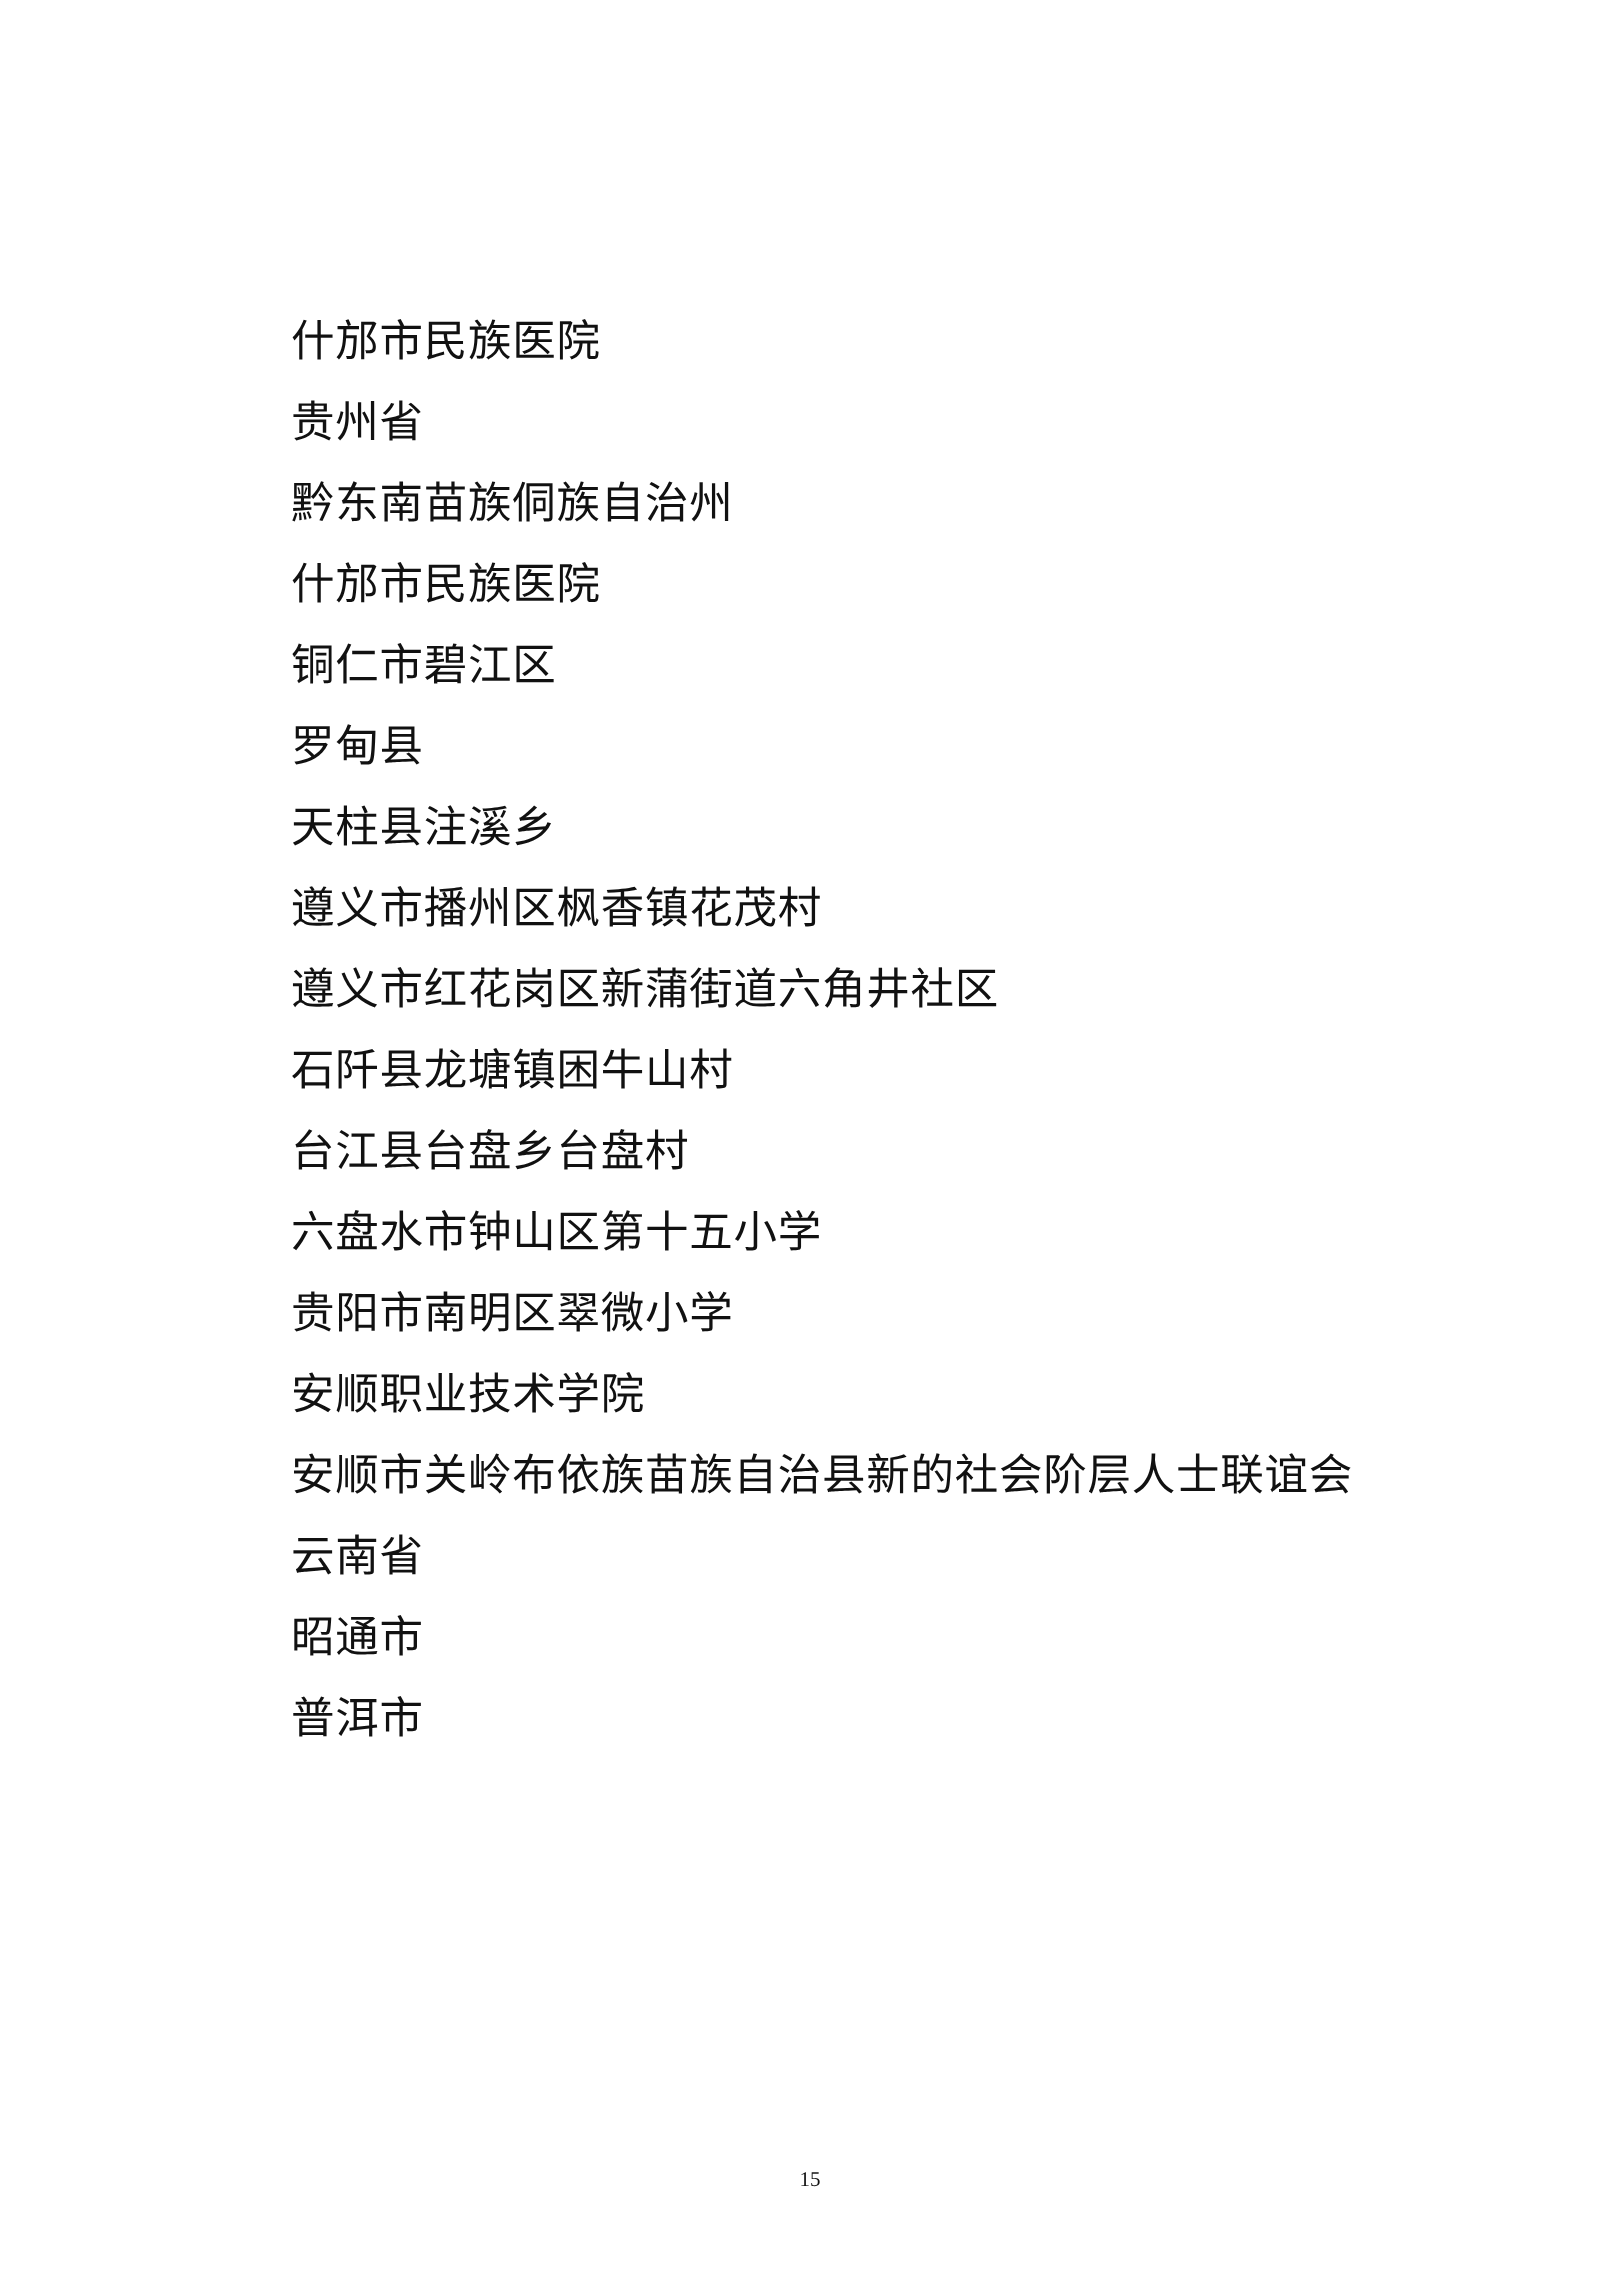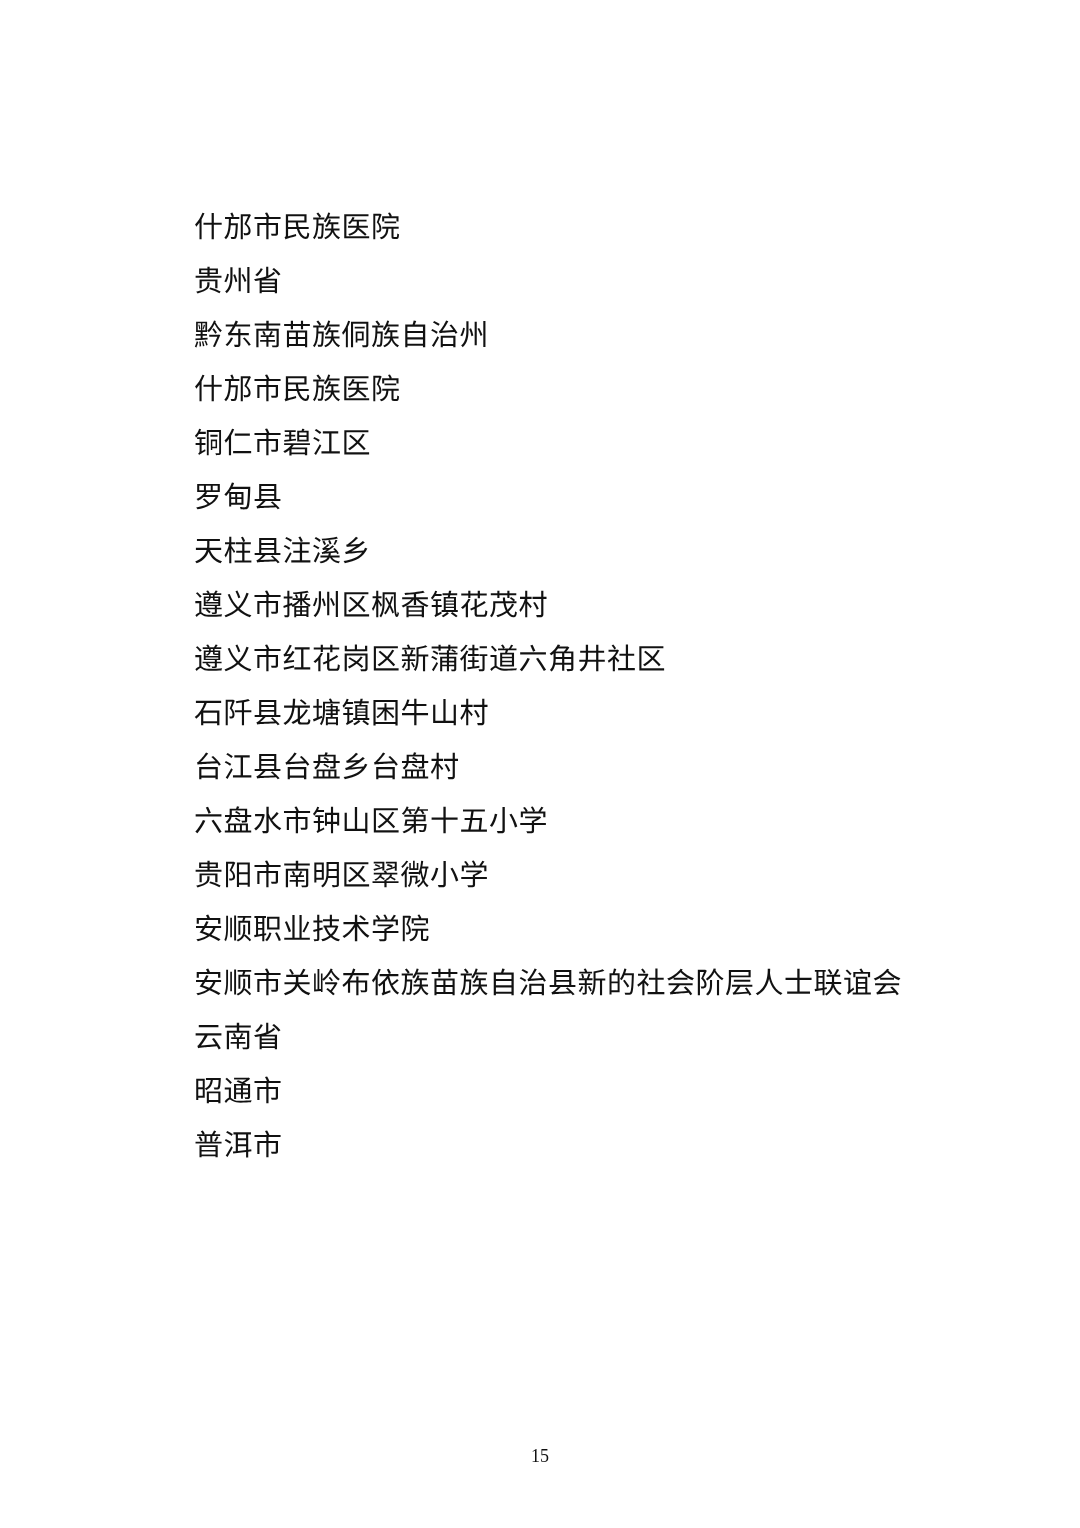--- a/index.html
+++ b/index.html
@@ -31,21 +31,21 @@
     white-space: pre;
     color: #111111;
     font-weight: 500;
   }
   .page-number {
     position: absolute;
     left: 0;
     right: 0;
     top: 1442px;
     text-align: center;
-    font-size: 18px;
+    font-size: 14px;
     font-family: "Liberation Serif", serif;
     color: #111111;
   }
 </style>
 </head>
 <body>
 
 <div class="page">
   <div class="content">
     <div class="doc-line">什邡市民族医院</div>

